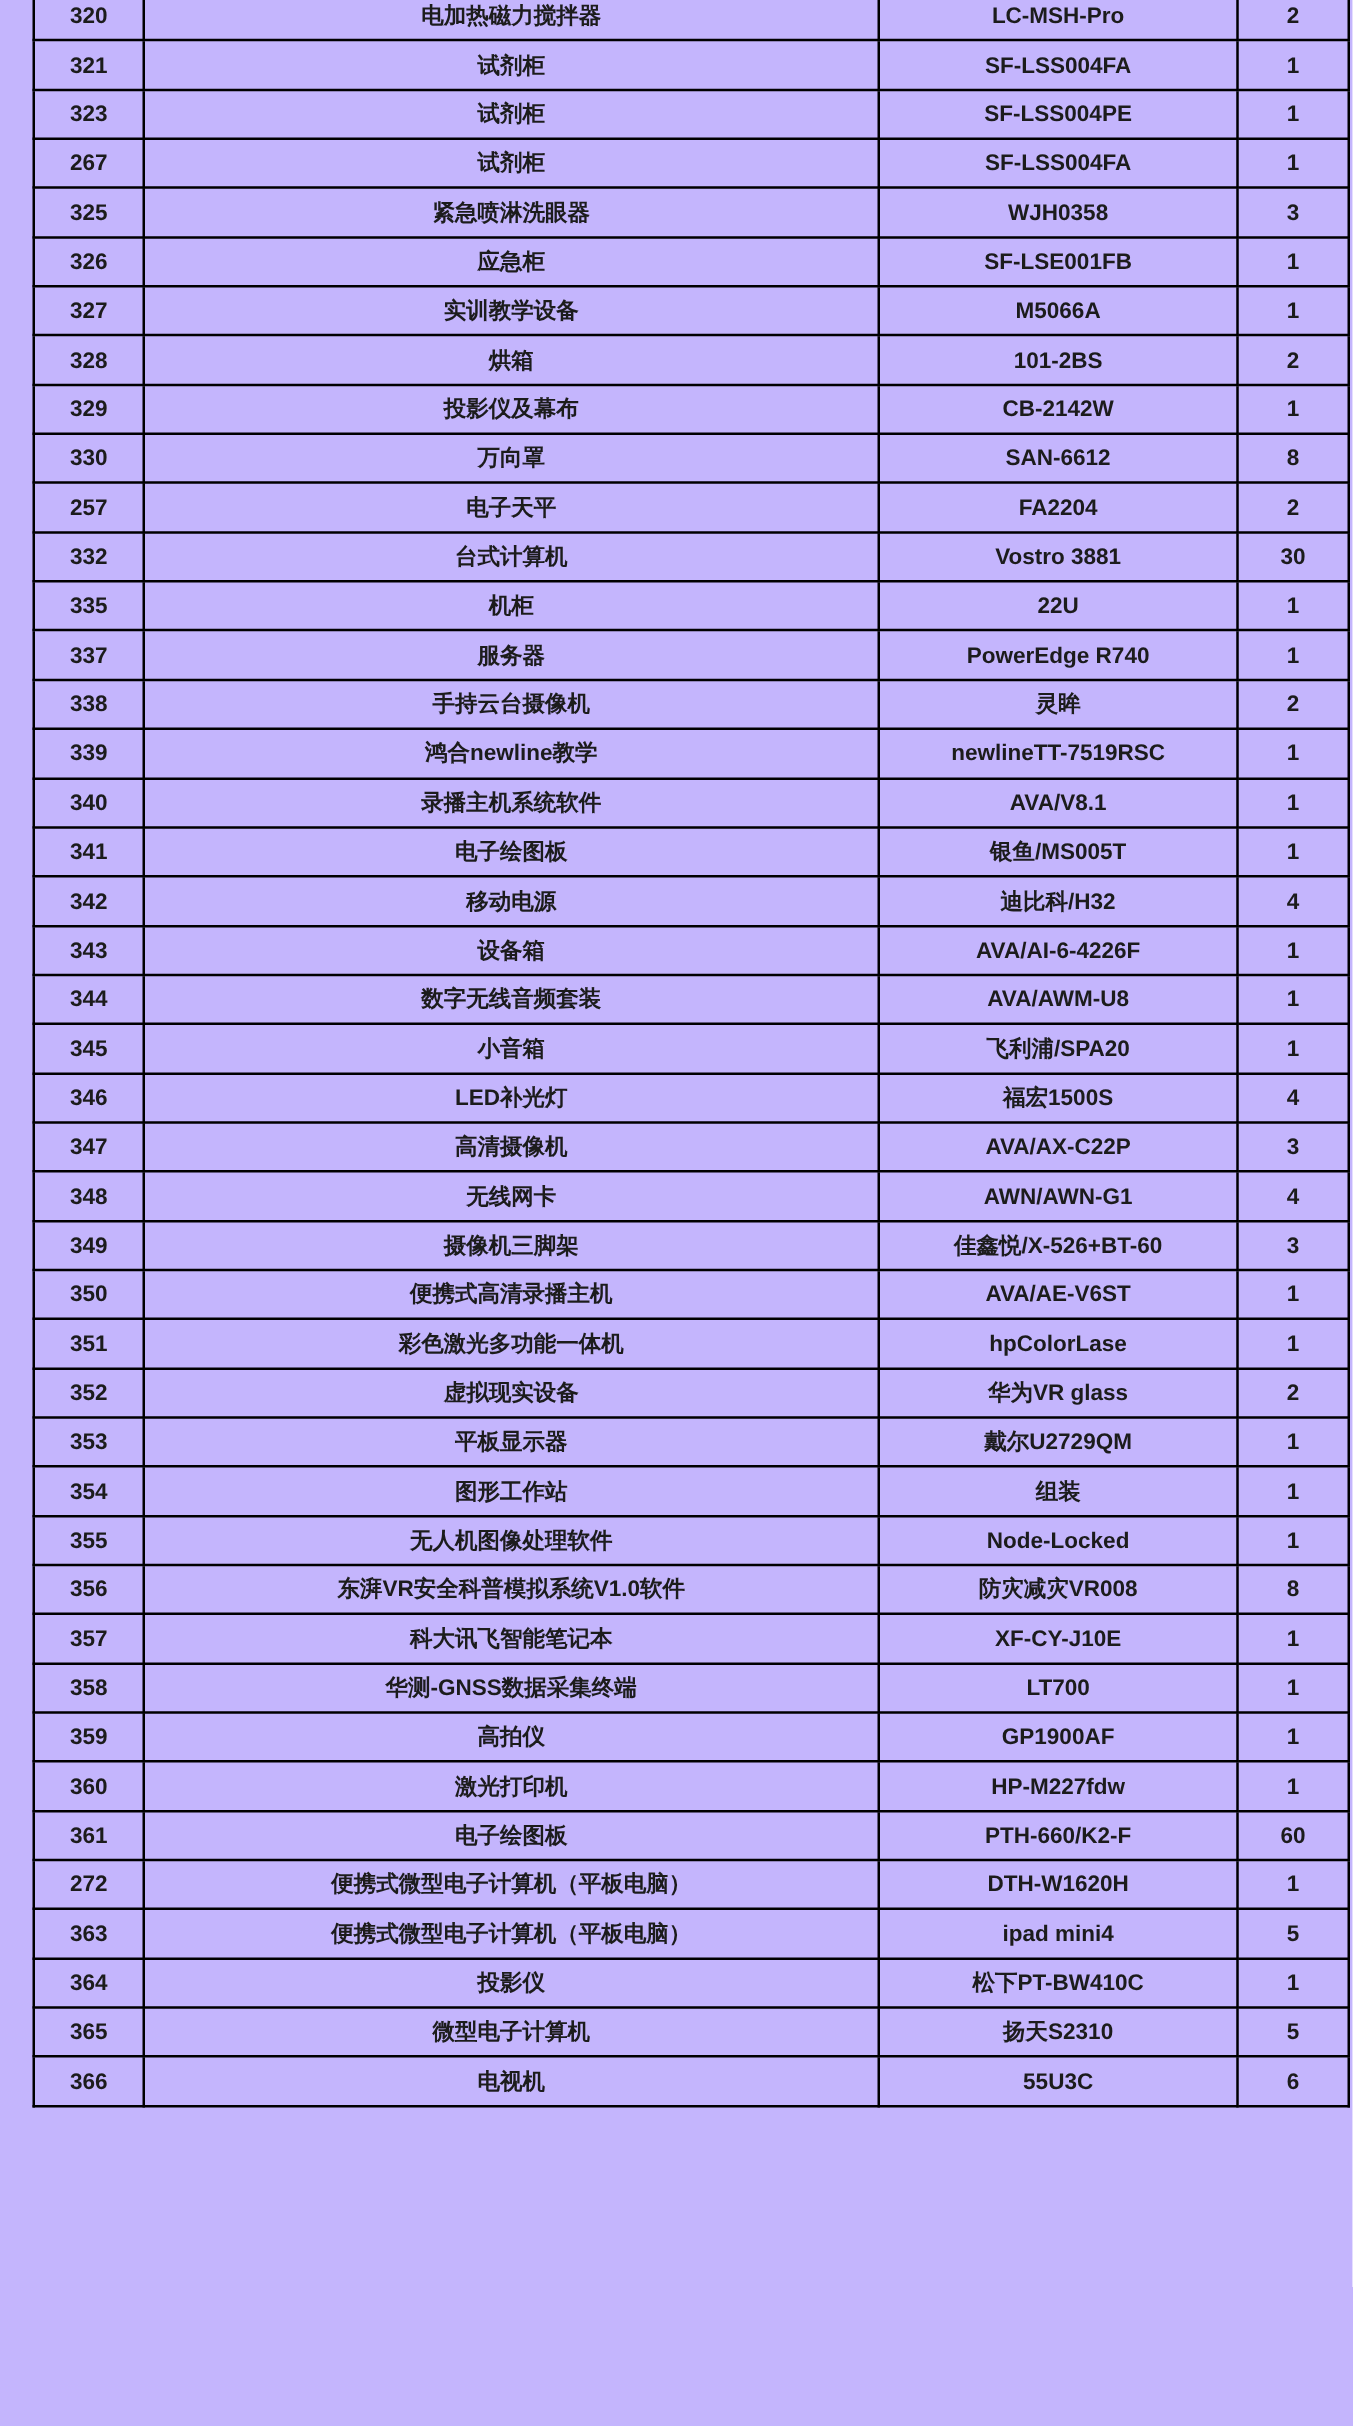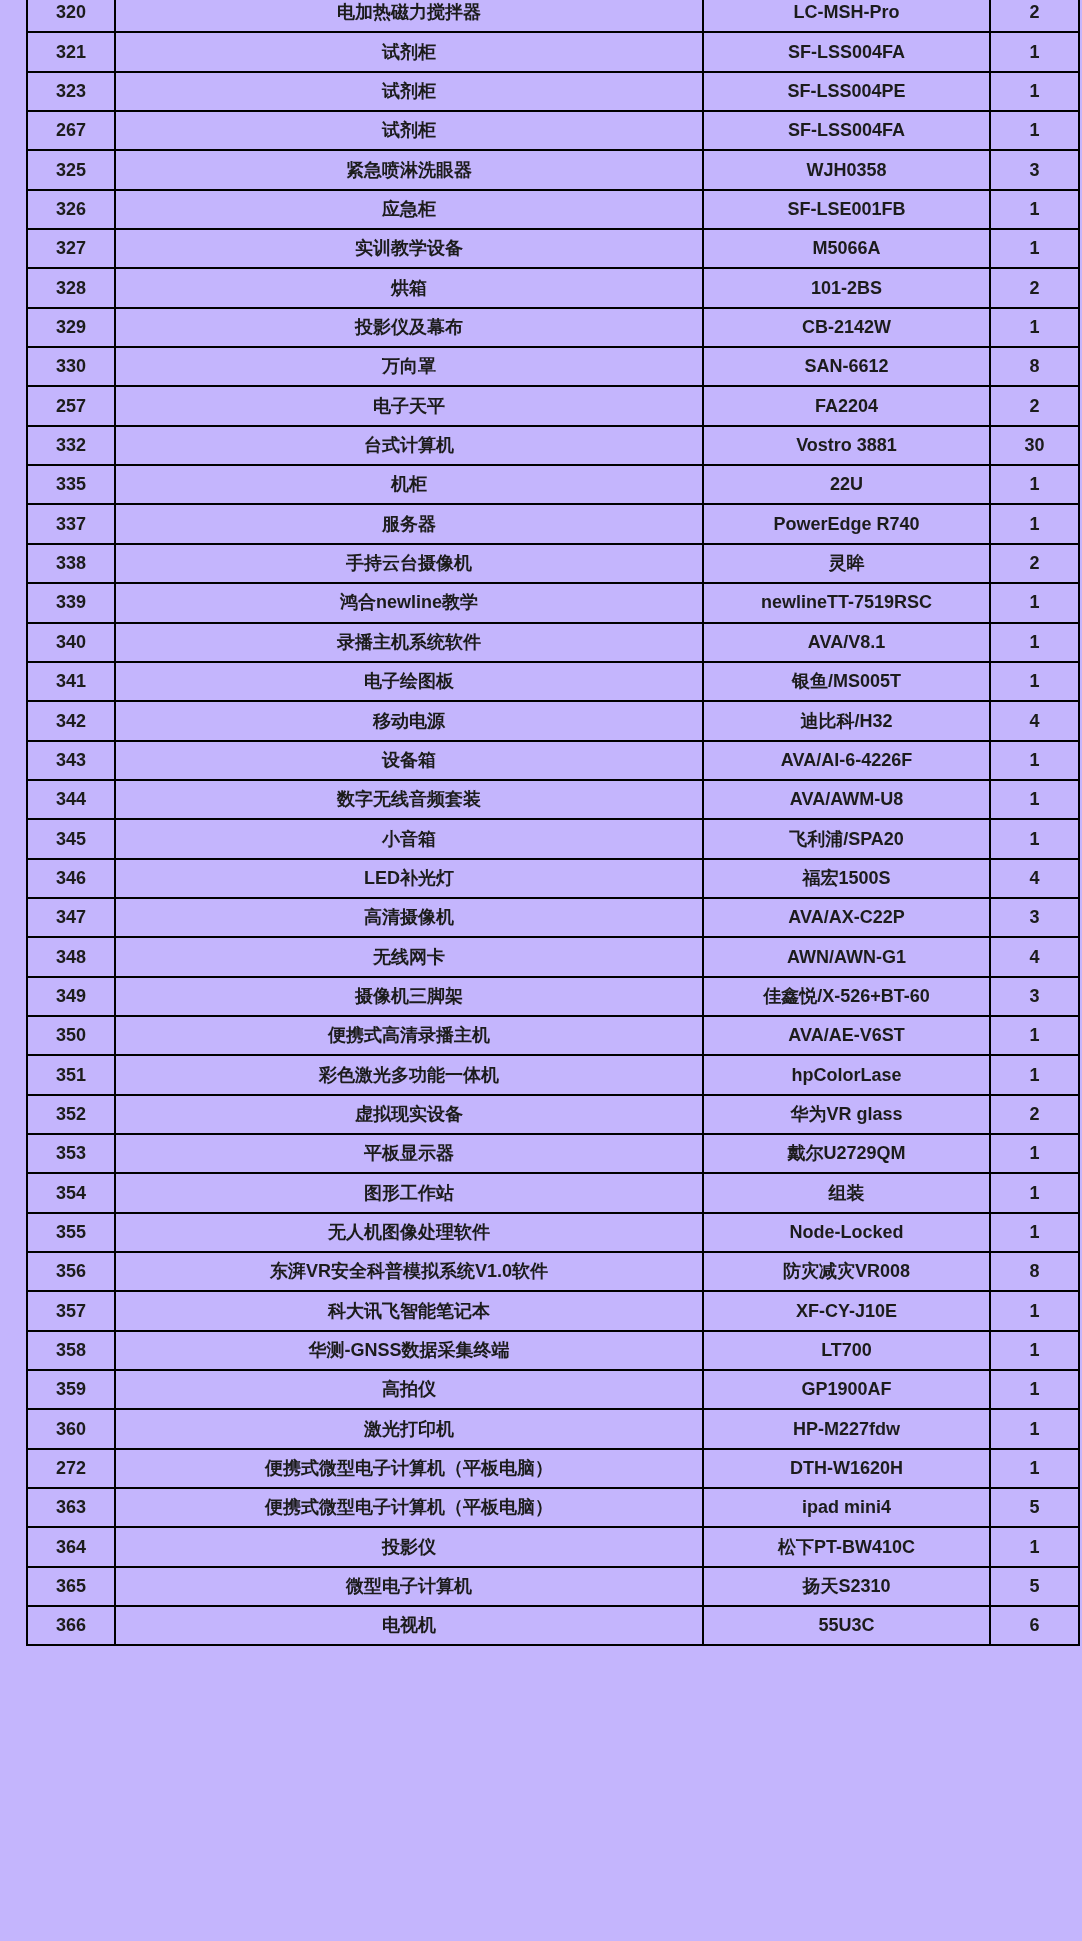--- a/index.html
+++ b/index.html
@@ -306,20 +306,26 @@
     <td class="c-qty">1</td>
   </tr>
 
   <tr>
     <td class="c-no">360</td>
     <td class="c-name">激光打印机</td>
     <td class="c-model">HP-M227fdw</td>
     <td class="c-qty">1</td>
   </tr>
 
+  <tr>
+    <td class="c-no">361</td>
+    <td class="c-name">电子绘图板</td>
+    <td class="c-model">PTH-660/K2-F</td>
+    <td class="c-qty">60</td>
+  </tr>
 
   <tr>
     <td class="c-no">272</td>
     <td class="c-name">便携式微型电子计算机（平板电脑）</td>
     <td class="c-model">DTH-W1620H</td>
     <td class="c-qty">1</td>
   </tr>
 
   <tr>
     <td class="c-no">363</td>

